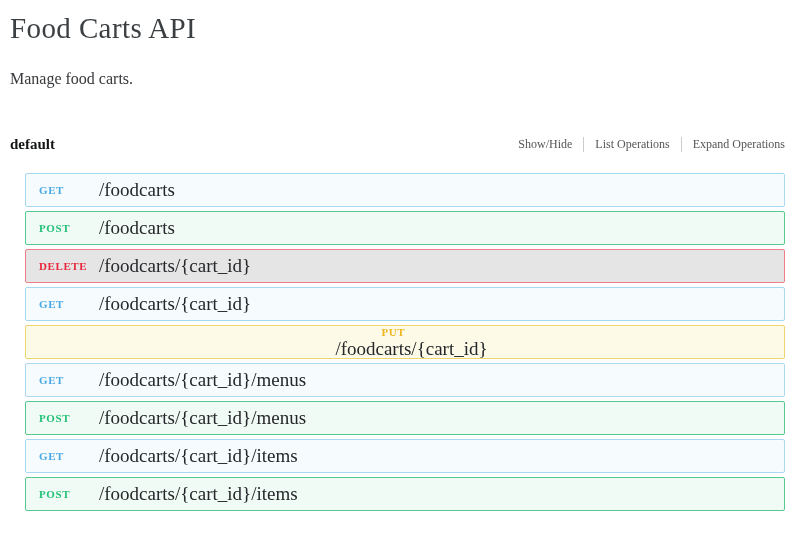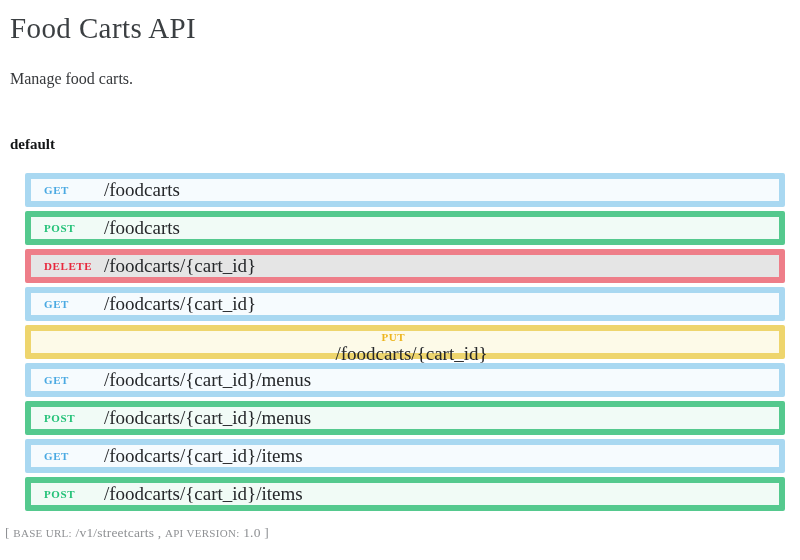--- a/index.html
+++ b/index.html
@@ -47,21 +47,21 @@
     width: 1px; height: 15px;
     background: #cccccc;
     margin: 0 11px;
   }
 
   .endpoints { margin: 20px 0 0 15px; }
   .endpoint-row {
     display: flex;
     align-items: center;
     height: 34px;
-    border: 6px solid #84cc16;
+    border: 1px solid #84cc16;
     border-radius: 2px;
     margin-bottom: 4px;
     padding-left: 13px;
     cursor: pointer;
   }
   .method-badge {
     width: 60px;
     font-size: 11px;
     font-weight: 700;
     letter-spacing: 0.6px;
@@ -84,20 +84,27 @@
 </head>
 <body>
 
 <div class="page">
 
   <h1 class="title">Food Carts API</h1>
   <p class="subtitle">Manage food carts.</p>
 
   <div class="section-header">
     <span class="section-name">default</span>
+    <span class="section-links">
+      <span class="section-link">Show/Hide</span>
+      <span class="links-divider"></span>
+      <span class="section-link">List Operations</span>
+      <span class="links-divider"></span>
+      <span class="section-link">Expand Operations</span>
+    </span>
   </div>
 
   <div class="endpoints">
       <div class="endpoint-row" style="border-color: rgb(169, 216, 241); background: rgb(246, 251, 254);">
       <span class="method-badge" style="color: rgb(74, 169, 226);">GET</span>
       <span class="endpoint-path">/foodcarts</span>
     </div>
       <div class="endpoint-row" style="border-color: rgb(85, 201, 142); background: rgb(241, 251, 246);">
       <span class="method-badge" style="color: rgb(34, 193, 119);">POST</span>
       <span class="endpoint-path">/foodcarts</span>
@@ -125,22 +132,14 @@
       <div class="endpoint-row" style="border-color: rgb(169, 216, 241); background: rgb(246, 251, 254);">
       <span class="method-badge" style="color: rgb(74, 169, 226);">GET</span>
       <span class="endpoint-path">/foodcarts/{cart_id}/items</span>
     </div>
       <div class="endpoint-row" style="border-color: rgb(85, 201, 142); background: rgb(241, 251, 246);">
       <span class="method-badge" style="color: rgb(34, 193, 119);">POST</span>
       <span class="endpoint-path">/foodcarts/{cart_id}/items</span>
     </div>
     </div>
 
-  <div class="footer"><span>[</span>
-    <span class="footer-label">BASE URL:</span>
-    <span class="footer-value">/v1/streetcarts</span>
-    <span>,</span>
-    <span class="footer-label">API VERSION:</span>
-    <span class="footer-value">1.0</span>
-    <span>]</span>
-  </div>
 
 </div>
 
 </body></html>

